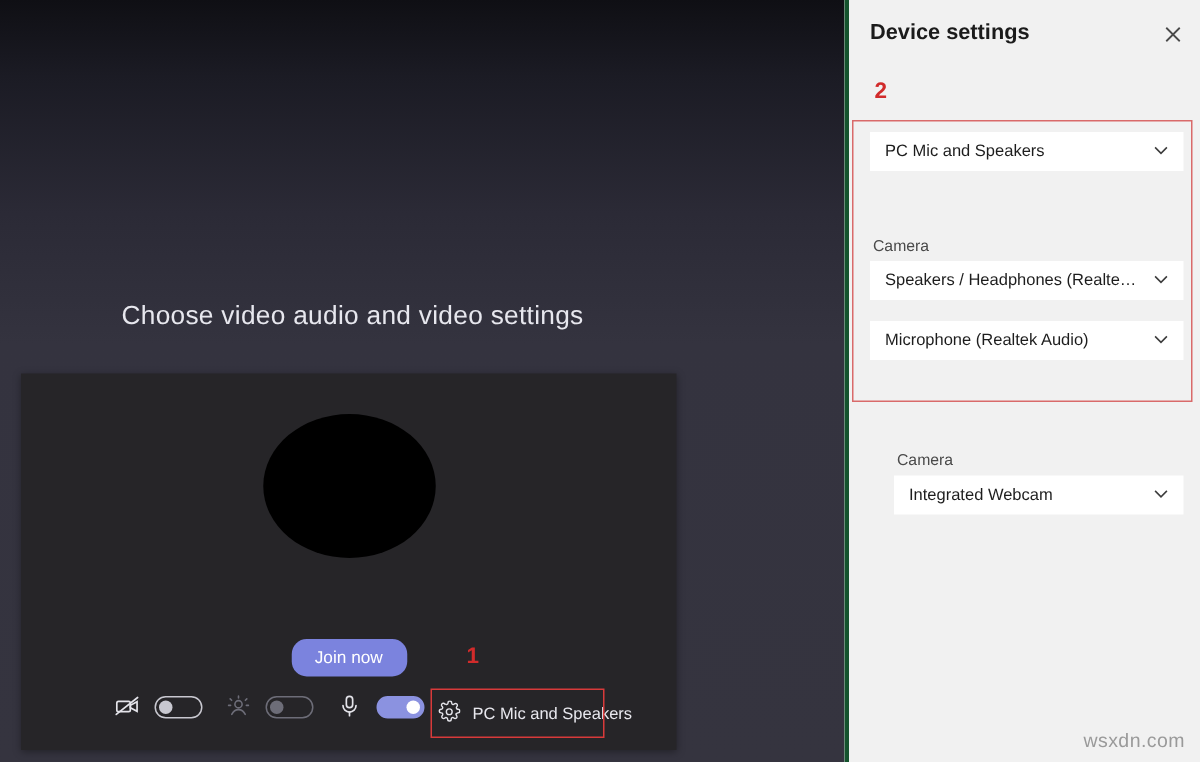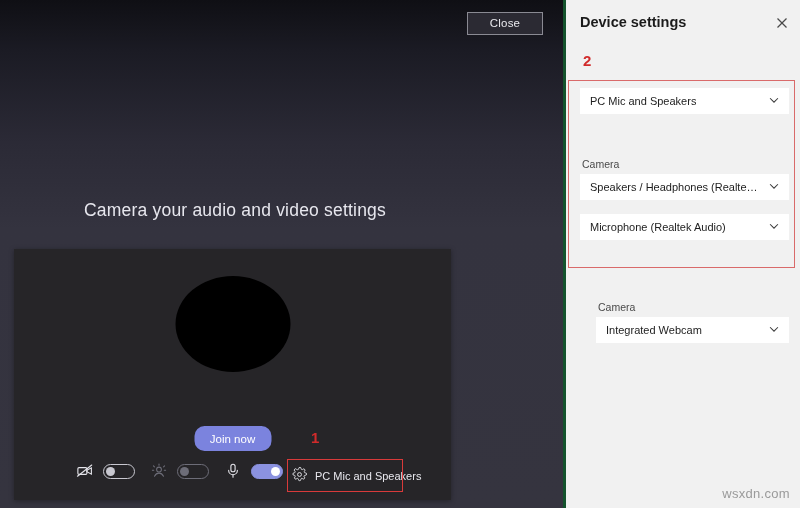--- a/index.html
+++ b/index.html
@@ -250,25 +250,22 @@
     color: #9a9a9a;
     font-size: 13px;
     letter-spacing: .3px;
   }
 </style>
 </head>
 <body>
 
 <div id="main-stage">
 
-  <div id="topbar">
-    <div id="close-button">Close</div>
-  </div>
-
-  <div id="stage-heading">Camera your audio and video settings</div>
+
+  <div id="stage-heading">Choose video audio and video settings</div>
 
   <div id="video-preview">
     <div id="avatar-circle"></div>
 
     <button id="join-now-button">Join now</button>
 
     <div id="preview-controls">
 
       <div class="ctrl-group" id="camera-group">
         <span class="ctrl-icon">

